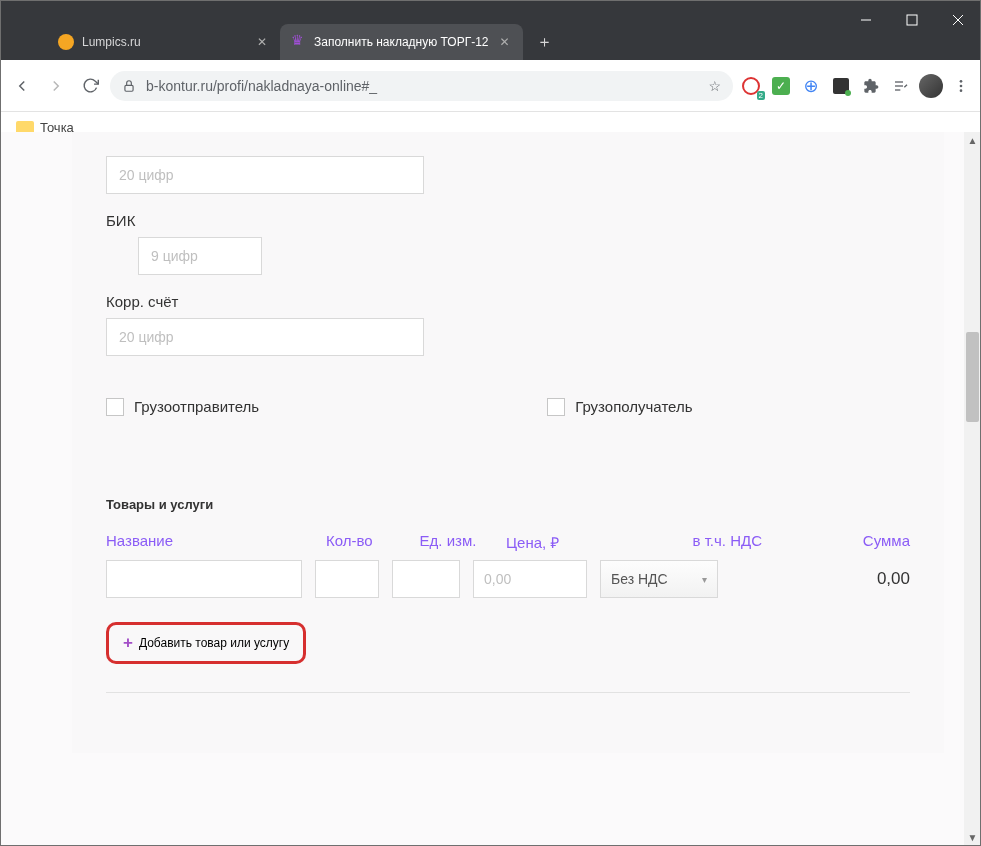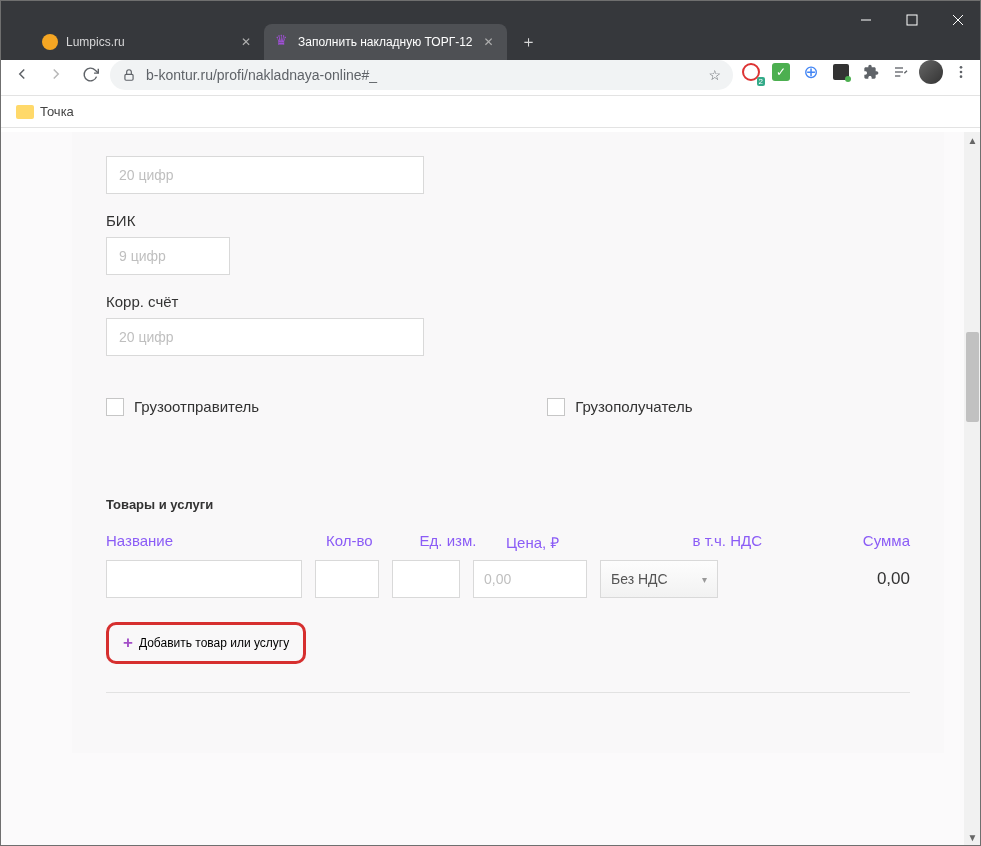--- a/index.html
+++ b/index.html
@@ -1,33 +1,33 @@
 <!DOCTYPE html>
 <html><head>
 <meta charset="utf-8">
 <style>
 * { box-sizing: border-box; margin: 0; padding: 0; }
 body { font-family: Arial, sans-serif; background: #fff; width: 981px; height: 846px; overflow: hidden; position: relative; }
 
-.titlebar { height: 60px; background: #36383c; display: flex; align-items: flex-end; padding-left: 32px; position: relative; }
+.titlebar { height: 60px; background: #36383c; display: flex; align-items: flex-end; padding-left: 48px; position: relative; }
 .window-controls { position: absolute; top: 0; right: 0; display: flex; height: 40px; }
 .wc { width: 46px; height: 40px; display: flex; align-items: center; justify-content: center; color: #fff; }
 .wc svg { stroke: #fff; }
 .tabs { display: flex; gap: 0; align-items: flex-end; height: 100%; }
 .tab { height: 36px; display: flex; align-items: center; gap: 8px; padding: 0 10px; min-width: 232px; border-top-left-radius: 8px; border-top-right-radius: 8px; color: #d7d7d8; font-size: 12px; position: relative; }
 .tab.active { background: #4e5054; color: #fff; }
 .tab.inactive { background: transparent; }
 .favicon { width: 16px; height: 16px; border-radius: 50%; background: #f5a623; flex-shrink: 0; }
 .favicon.kontur { background: transparent; position: relative; }
 .favicon.kontur::after { content: "♛"; color: #a04fd6; font-size: 14px; position: absolute; top: -2px; left: 1px; }
 .tablabel { flex: 1; white-space: nowrap; overflow: hidden; text-overflow: ellipsis; }
 .tabclose { width: 16px; height: 16px; display: flex; align-items: center; justify-content: center; color: #b0b0b0; }
 .newtab { width: 28px; height: 28px; display: flex; align-items: center; justify-content: center; color: #d7d7d8; margin-left: 8px; margin-bottom: 4px; }
 
-.addr { height: 36px; background: #fff; display: flex; padding: 0 8px; gap: 6px; border-bottom: 1px solid #e3e3e3; }
+.addr { height: 52px; background: #fff; display: flex; align-items: center; padding: 0 8px; gap: 6px; border-bottom: 1px solid #e3e3e3; }
 .navbtn { width: 28px; height: 28px; display: flex; align-items: center; justify-content: center; color: #5f6368; border-radius: 50%; }
 .navbtn.disabled { color: #b8b8b8; }
 .urlbar { flex: 1; height: 30px; border-radius: 15px; background: #f1f3f4; display: flex; align-items: center; padding: 0 12px; gap: 10px; font-size: 14px; color: #5f6368; }
 .star { color: #5f6368; margin-left: auto; }
 .exticon { width: 24px; height: 24px; display: flex; align-items: center; justify-content: center; font-size: 14px; }
 .avatar { width: 24px; height: 24px; border-radius: 50%; background: linear-gradient(135deg, #666, #333); }
 
 .bookmarks { height: 32px; display: flex; align-items: center; padding: 0 10px; gap: 6px; border-bottom: 1px solid #e3e3e3; }
 .bm { display: flex; align-items: center; gap: 6px; font-size: 13px; color: #444; padding: 2px 6px; }
 .bmfolder { width: 18px; height: 14px; background: #ffd96a; border-radius: 2px; }
@@ -39,21 +39,21 @@
 .varrow.up { top: 0; }
 .varrow.down { bottom: 0; }
 
 .page { position: absolute; inset: 0 17px 0 0; background: #fbfafb; }
 .formcard { position: absolute; top: 0; left: 72px; right: 20px; background: #f9f8f9; padding: 0 34px 60px 34px; }
 .leftcol { width: 390px; }
 .lbl { font-size: 15px; color: #333; margin-top: 18px; margin-bottom: 8px; }
 .inp { border: 1px solid #d9d9d9; background: #fff; padding: 10px 12px; font-size: 14px; color: #333; }
 .inp::placeholder { color: #bfbfbf; }
 .inp.acct { width: 318px; }
-.inp.bik { width: 124px; }
+.inp.bik { width: 124px; margin-left: 32px; }
 .inp.corr { width: 318px; }
 
 .checks { display: flex; margin-top: 42px; }
 .chk { display: flex; gap: 10px; font-size: 15px; color: #333; }
 .chkbox { width: 18px; height: 18px; border: 1px solid #c6c6c6; background: #fff; }
 .chk2 { margin-left: 288px; }
 
 .divider { margin-top: 44px; height: 1px; background: transparent; }
 
 .section-title { font-size: 13px; font-weight: bold; color: #333; margin-top: 36px; margin-bottom: 20px; }

